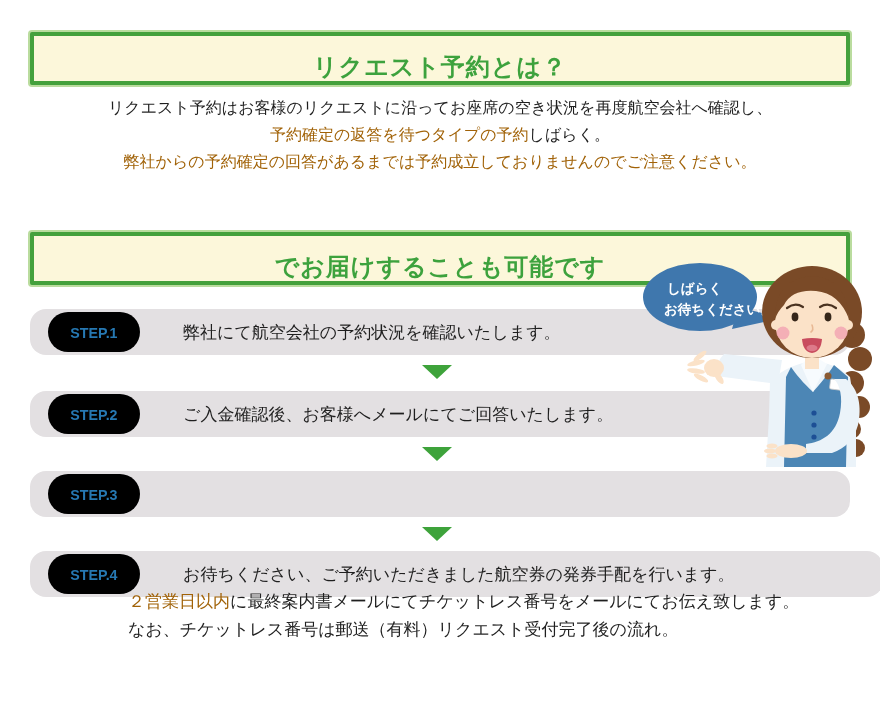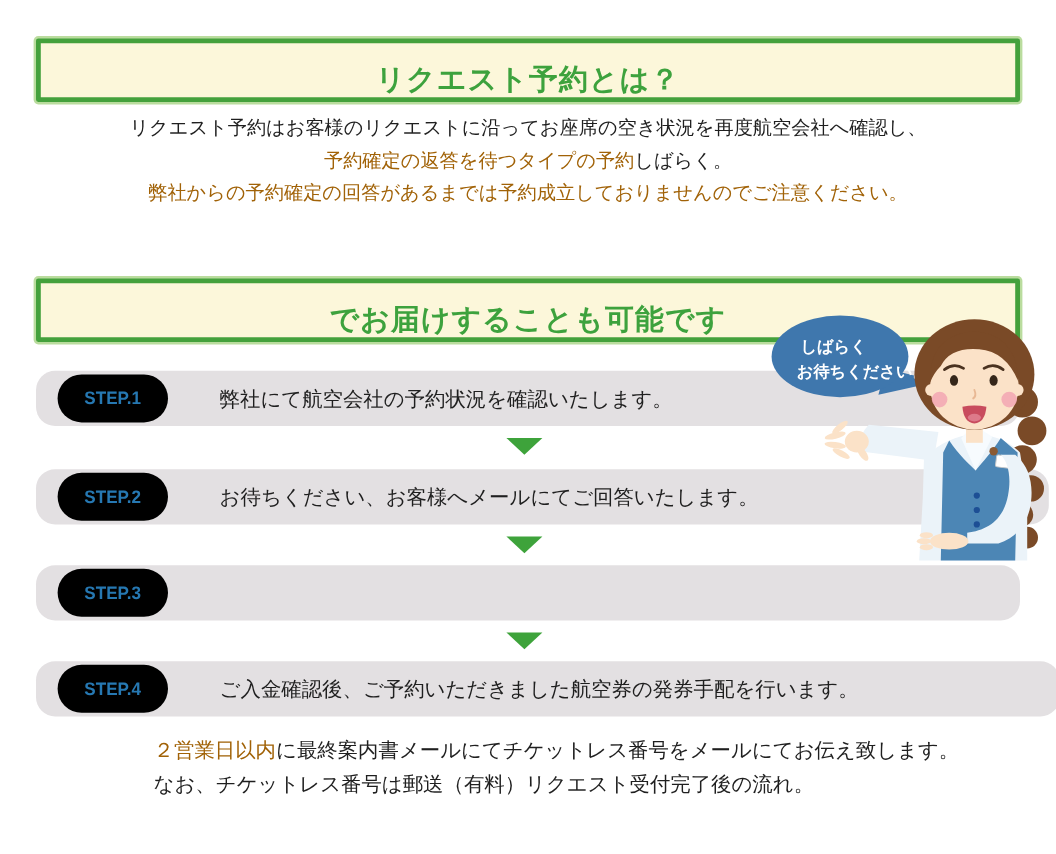--- a/index.html
+++ b/index.html
@@ -41,21 +41,21 @@
     font-size:17px;color:#1f1f1f;margin-left:35px;
   }
   
   .arrow-down{
     position:absolute;left:422px;width:0;height:0;
     border-left:15px solid transparent;border-right:15px solid transparent;
     border-top:14px solid #3EA33B;
   }
   
   .note{
-    position:absolute;left:128px;top:612px;width:730px;
+    position:absolute;left:128px;top:588px;width:730px;
     font-size:17px;line-height:28px;color:#1f1f1f;
   }
   .agent-svg{position:absolute;left:620px;top:255px;width:260px;height:215px;z-index:6;}
   .bubble-text{font-family:"Liberation Sans","DejaVu Sans",sans-serif;font-size:13.5px;font-weight:bold;fill:#ffffff;}
 </style>
 </head>
 <body>
 
 <div class="page">
 
@@ -74,40 +74,40 @@
   </div>
 
   <div class="step-bar" style="top:309px;">
     <div class="step-badge">
       <span>STEP.1</span>
     </div>
     <div class="step-text">弊社にて航空会社の予約状況を確認いたします。</div>
   </div>
   <div class="arrow-down" style="top:365px;"></div>
 
-  <div class="step-bar" style="top:391px;padding-left:24px;">
+  <div class="step-bar" style="top:391px;">
     <div class="step-badge">
       <span>STEP.2</span>
     </div>
-    <div class="step-text">お待ちください、お客様へメールにてご回答いたします。</div>
+    <div class="step-text">ご入金確認後、お客様へメールにてご回答いたします。</div>
   </div>
   <div class="arrow-down" style="top:447px;"></div>
 
   <div class="step-bar" style="top:471px;">
     <div class="step-badge">
       <span>STEP.3</span>
     </div>
   </div>
   <div class="arrow-down" style="top:527px;"></div>
 
   <div class="step-bar" style="top:551px;padding-left:33px;">
     <div class="step-badge">
       <span>STEP.4</span>
     </div>
-    <div class="step-text">ご入金確認後、ご予約いただきました航空券の発券手配を行います。</div>
+    <div class="step-text">お待ちください、ご予約いただきました航空券の発券手配を行います。</div>
   </div>
 
   <div class="note">
     <div><span class="red">２営業日以内</span><span>に最終案内書メールにてチケットレス番号をメールにてお伝え致します。</span></div>
     <div><span>なお、チケットレス番号は郵送（有料）リクエスト受付完了後の流れ。</span></div>
   </div>
 
   <svg class="agent-svg" viewBox="0 0 260 215" aria-hidden="true">
 
     <g>

